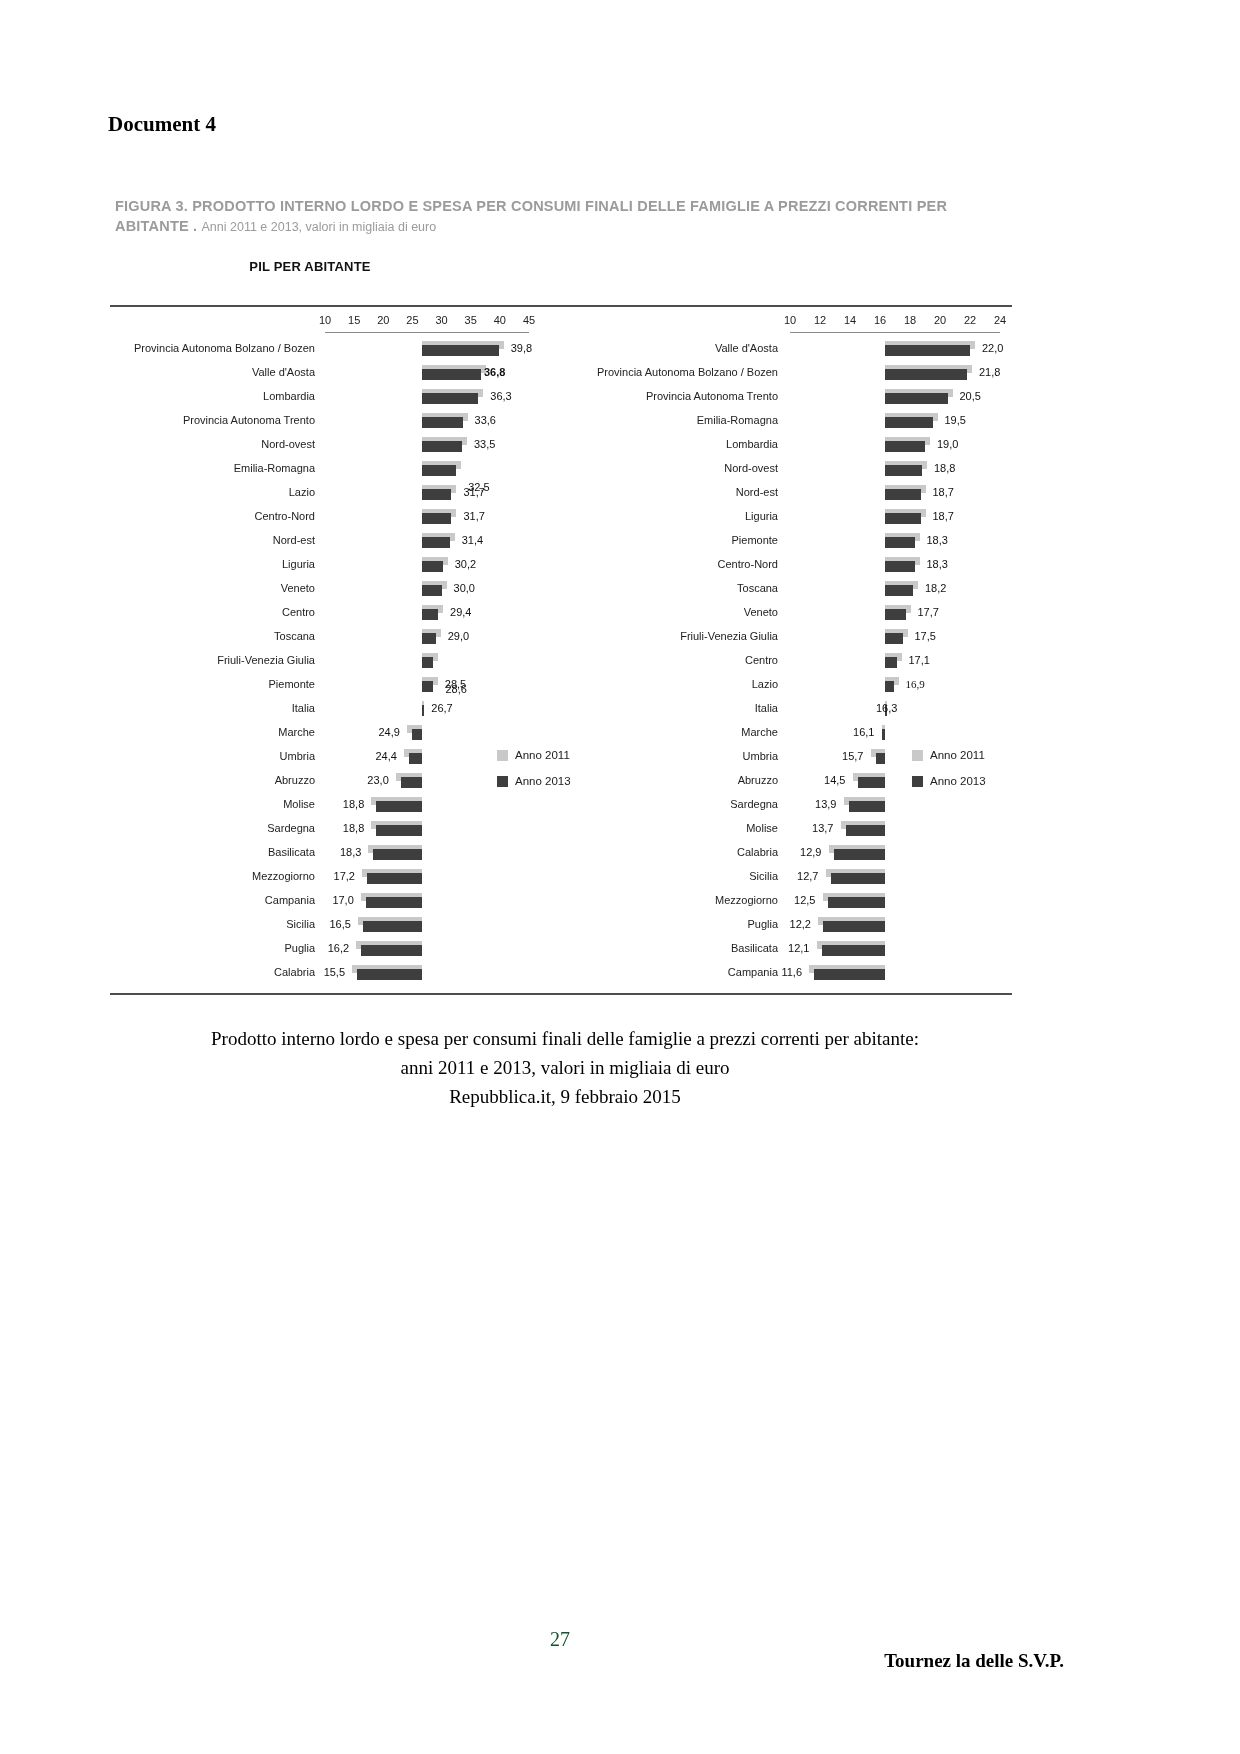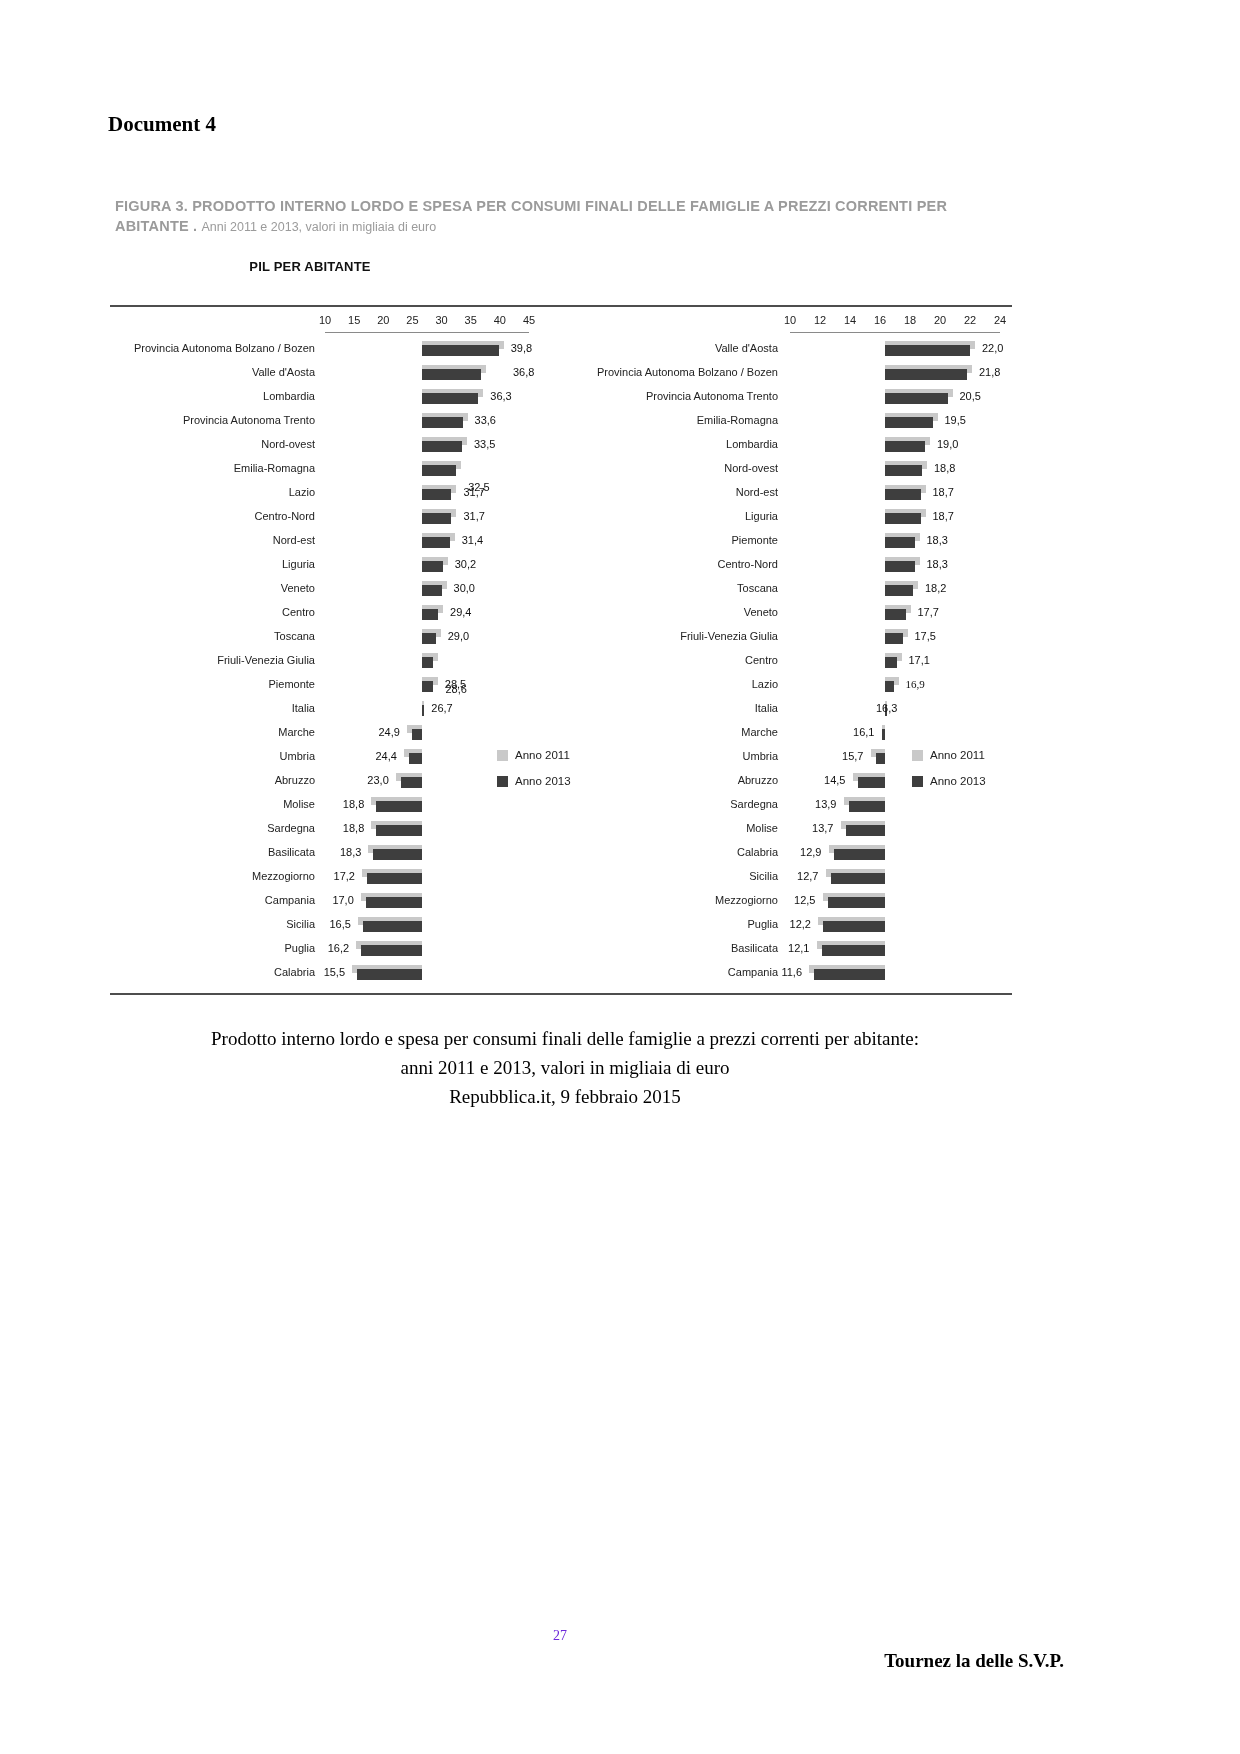--- a/index.html
+++ b/index.html
@@ -42,21 +42,21 @@
 
   .legend{position:absolute;}
   .legitem{display:flex;align-items:center;gap:7px;height:14px;margin-bottom:12px;}
   .sw{width:11px;height:11px;flex:0 0 auto;}
   .legtext{font-size:11.5px;color:#222;white-space:nowrap;}
 
   .caption{position:absolute;left:60px;top:1024px;width:1010px;text-align:center;
     font-family:"Liberation Serif",serif;font-size:19px;line-height:29px;color:#000;}
 
   .pagenum{position:absolute;left:0;top:1628px;width:1120px;text-align:center;
-    font-family:"Liberation Serif",serif;font-size:14px;color:#6d28d9;}
+    font-family:"Liberation Serif",serif;font-size:20px;color:#14532d;}
 
   .tournez{position:absolute;top:1650px;right:176px;font-family:"Liberation Serif",serif;
     font-weight:bold;font-size:19px;color:#000;}
 </style>
 </head>
 <body>
 
 <div class="page">
 
   <div class="docheading">Document 4</div>
@@ -85,21 +85,21 @@
         <div class="crow" style="top: 0px;">
           <div class="cat" style="width: 205px;">Provincia Autonoma Bolzano / Bozen</div>
           <div class="bar light" style="background: rgb(201, 201, 201); left: 312.337px; width: 81.3543px;"></div>
           <div class="bar dark" style="background: rgb(62, 62, 62); left: 312.337px; width: 76.3543px;"></div>
           <div class="val" style="left: 400.691px;">39,8</div>
         </div>
         <div class="crow" style="top: 24px;">
           <div class="cat" style="width: 205px;">Valle d'Aosta</div>
           <div class="bar light" style="background: rgb(201, 201, 201); left: 312.337px; width: 63.8686px;"></div>
           <div class="bar dark" style="background: rgb(62, 62, 62); left: 312.337px; width: 58.8686px;"></div>
-          <div class="val" style="left: 403px;">36,8</div>
+          <div class="val" style="left: 374px; font-weight: bold;">36,8</div>
         </div>
         <div class="crow" style="top: 48px;">
           <div class="cat" style="width: 205px;">Lombardia</div>
           <div class="bar light" style="background: rgb(201, 201, 201); left: 312.337px; width: 60.9543px;"></div>
           <div class="bar dark" style="background: rgb(62, 62, 62); left: 312.337px; width: 55.9543px;"></div>
           <div class="val" style="left: 380.291px;">36,3</div>
         </div>
         <div class="crow" style="top: 72px;">
           <div class="cat" style="width: 205px;">Provincia Autonoma Trento</div>
           <div class="bar light" style="background: rgb(201, 201, 201); left: 312.337px; width: 45.2171px;"></div>

